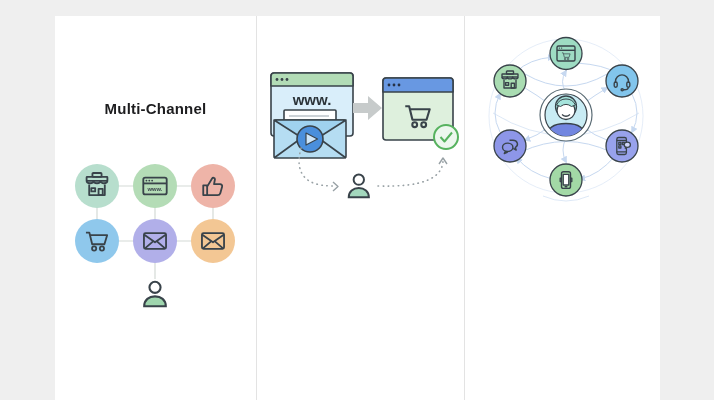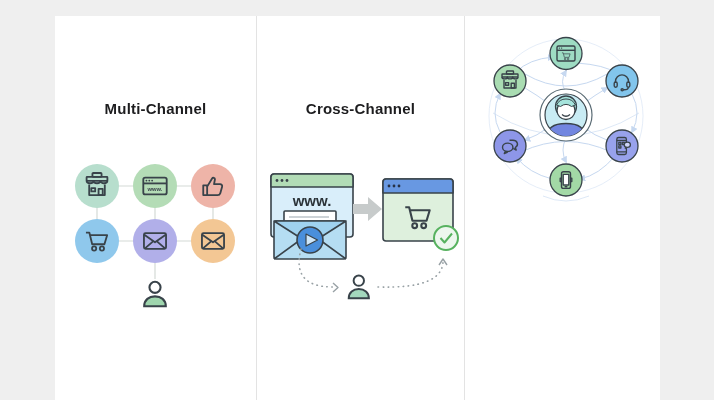--- a/index.html
+++ b/index.html
@@ -121,21 +121,20 @@
         </g>
         <g>
           <circle cx="158" cy="104" r="22" fill="#f3c794"></circle>
           <use href="#ic-envelope" transform="translate(142.4,88.4) scale(1.3)"></use>
         </g>
         <use href="#ic-person" transform="translate(82,140) scale(1.5)" color="#9fd6ae"></use>
       </svg>
     </div>
 
     <div class="panel">
-      <div class="panel-title">Cross-Channel</div>
       <svg width="207" height="210" viewBox="0 0 207 210">
 
         <g stroke="#39434a" stroke-width="1.6" stroke-linejoin="round">
           <rect x="14" y="37" width="82" height="63" rx="3" fill="#d9eefa"></rect>
           <path d="M14 40 a3 3 0 0 1 3-3 h76 a3 3 0 0 1 3 3 v10 H14 z" fill="#b2dcb6"></path>
           <g fill="#39434a" stroke="none">
             <circle cx="20" cy="43.5" r="1.4"></circle>
               <circle cx="25" cy="43.5" r="1.4"></circle>
               <circle cx="30" cy="43.5" r="1.4"></circle>
           </g>

